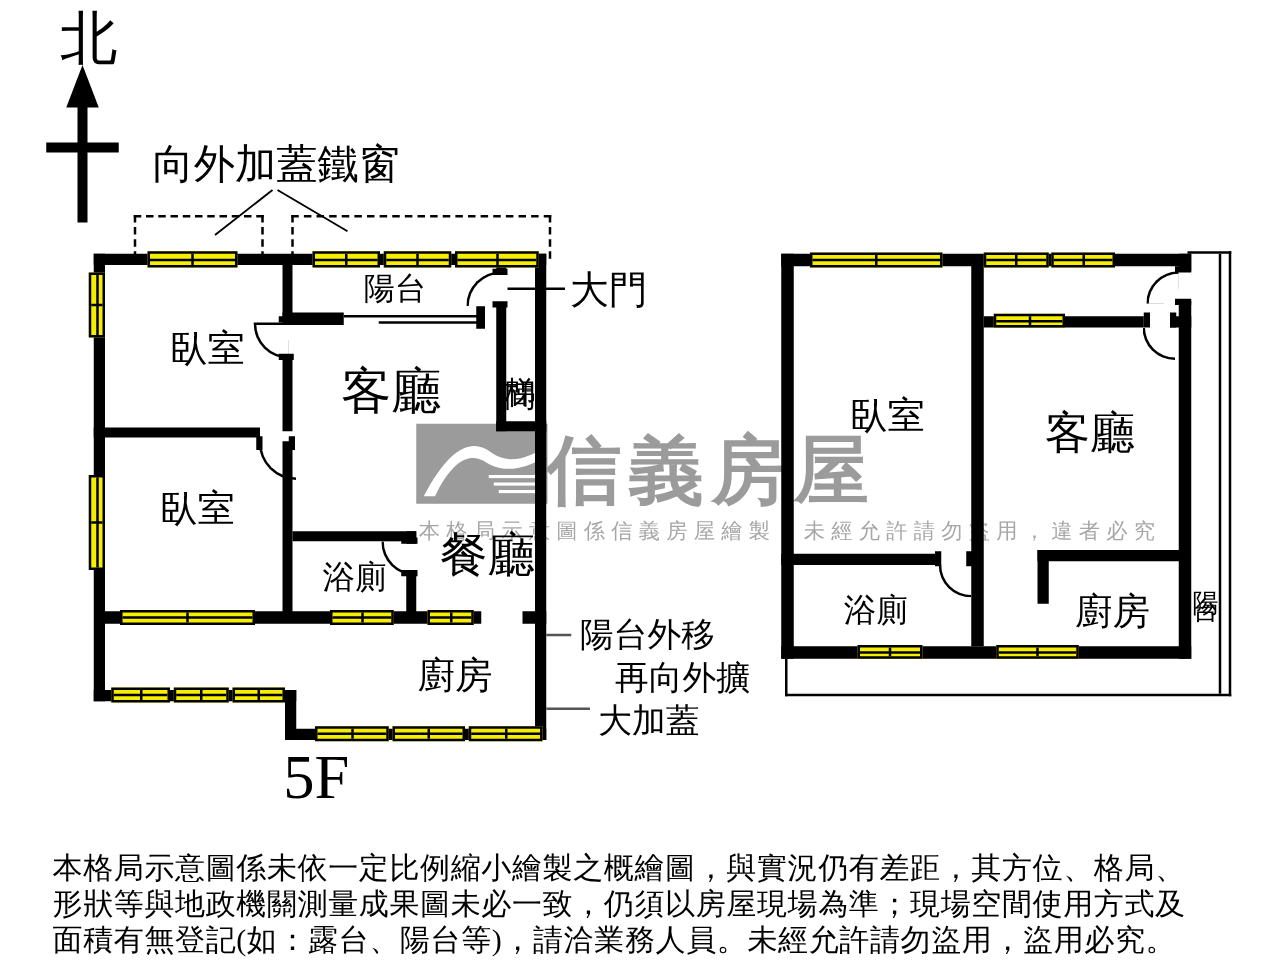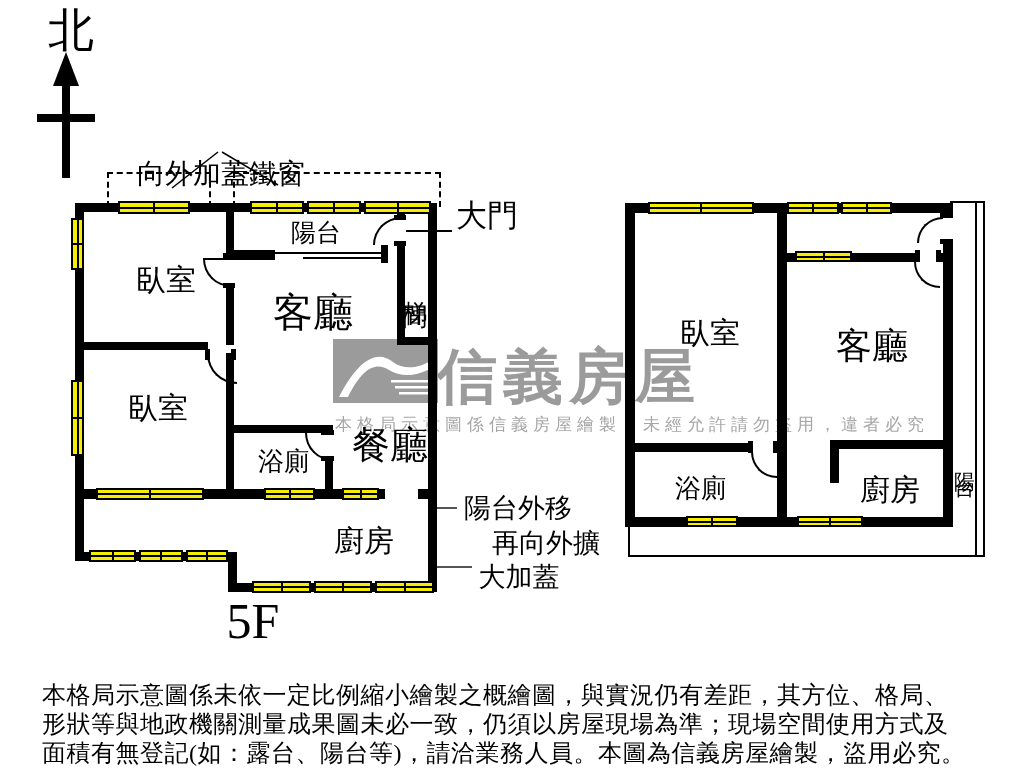--- a/index.html
+++ b/index.html
@@ -48,22 +48,22 @@
   <div class="wall" style="left:37px;top:114px;width:58px;height:8px;"></div>
 
   <div class="dashbox" style="left:107px;top:172px;width:100px;height:33px;"></div>
   <div class="dashbox" style="left:233px;top:172px;width:204px;height:33px;"></div>
 
   <svg id="overlay" width="1024" height="768">
     <line x1="218" y1="152" x2="172" y2="188" stroke="#000" stroke-width="1.5"></line>
     <line x1="222" y1="152" x2="278" y2="185" stroke="#000" stroke-width="1.5"></line>
   </svg>
 
-  <div class="lbl" style="left:221px;top:133px;font-size:28px;margin-top:41px;">向外加蓋鐵窗</div>
-  <div class="lbl" style="left:487px;top:215px;font-size:31px;">大門</div>
+  <div class="lbl" style="left:221px;top:133px;font-size:33px;">向外加蓋鐵窗</div>
+  <div class="lbl" style="left:487px;top:232px;font-size:31px;">大門</div>
   <div class="lbl" style="left:316px;top:232px;font-size:25px;">陽台</div>
   <div class="vlbl" style="left:415px;top:285px;font-size:25px;letter-spacing:4px;">梯間</div>
   <div class="lbl" style="left:166px;top:280px;font-size:30px;">臥室</div>
   <div class="lbl" style="left:313px;top:313px;font-size:40px;">客廳</div>
   <div class="lbl" style="left:158px;top:408px;font-size:30px;">臥室</div>
   <div class="lbl" style="left:390px;top:445px;font-size:38px;">餐廳</div>
   <div class="lbl" style="left:284px;top:462px;font-size:26px;">浴廁</div>
   <div class="lbl" style="left:364px;top:541px;font-size:30px;">廚房</div>
   <div class="lbl" style="left:518px;top:508px;font-size:27px;">陽台外移</div>
   <div class="lbl" style="left:518px;top:543px;font-size:27px;margin-left:28px;">再向外擴</div>
@@ -71,21 +71,21 @@
   <div class="lbl" style="left:253px;top:621px;font-size:50px;">5F</div>
 
   <div class="lbl" style="left:710px;top:333px;font-size:30px;">臥室</div>
   <div class="lbl" style="left:872px;top:346px;font-size:36px;">客廳</div>
   <div class="lbl" style="left:701px;top:489px;font-size:26px;">浴廁</div>
   <div class="lbl" style="left:890px;top:490px;font-size:30px;">廚房</div>
   <div class="vlbl" style="left:964px;top:460px;font-size:21px;letter-spacing:4px;">陽台</div>
 
   <div class="disc" style="left:42px;top:681px;">本格局示意圖係未依一定比例縮小繪製之概繪圖，與實況仍有差距，其方位、格局、</div>
   <div class="disc" style="left:42px;top:710px;">形狀等與地政機關測量成果圖未必一致，仍須以房屋現場為準；現場空間使用方式及</div>
-  <div class="disc" style="left:42px;top:739px;">面積有無登記(如：露台、陽台等)，請洽業務人員。本圖為信義房屋繪製，盜用必究。</div>
+  <div class="disc" style="left:42px;top:739px;">面積有無登記(如：露台、陽台等)，請洽業務人員。未經允許請勿盜用，盜用必究。</div>
 <div class="wall" style="left: 75px; top: 203px; width: 362px; height: 9px;"></div>
     <div class="wall" style="left: 75px; top: 203px; width: 9px; height: 358px;"></div>
     <div class="wall" style="left: 428px; top: 203px; width: 9px; height: 389px;"></div>
     <div class="wall" style="left: 75px; top: 552px; width: 162px; height: 9px;"></div>
     <div class="wall" style="left: 228px; top: 552px; width: 9px; height: 40px;"></div>
     <div class="wall" style="left: 228px; top: 583px; width: 209px; height: 9px;"></div>
     <div class="wall" style="left: 75px; top: 342px; width: 133px; height: 8px;"></div>
     <div class="wall" style="left: 226px; top: 212px; width: 8px; height: 45px;"></div>
     <div class="wall" style="left: 226px; top: 285px; width: 8px; height: 60px;"></div>
     <div class="wall" style="left: 226px; top: 353px; width: 8px; height: 144px;"></div>

